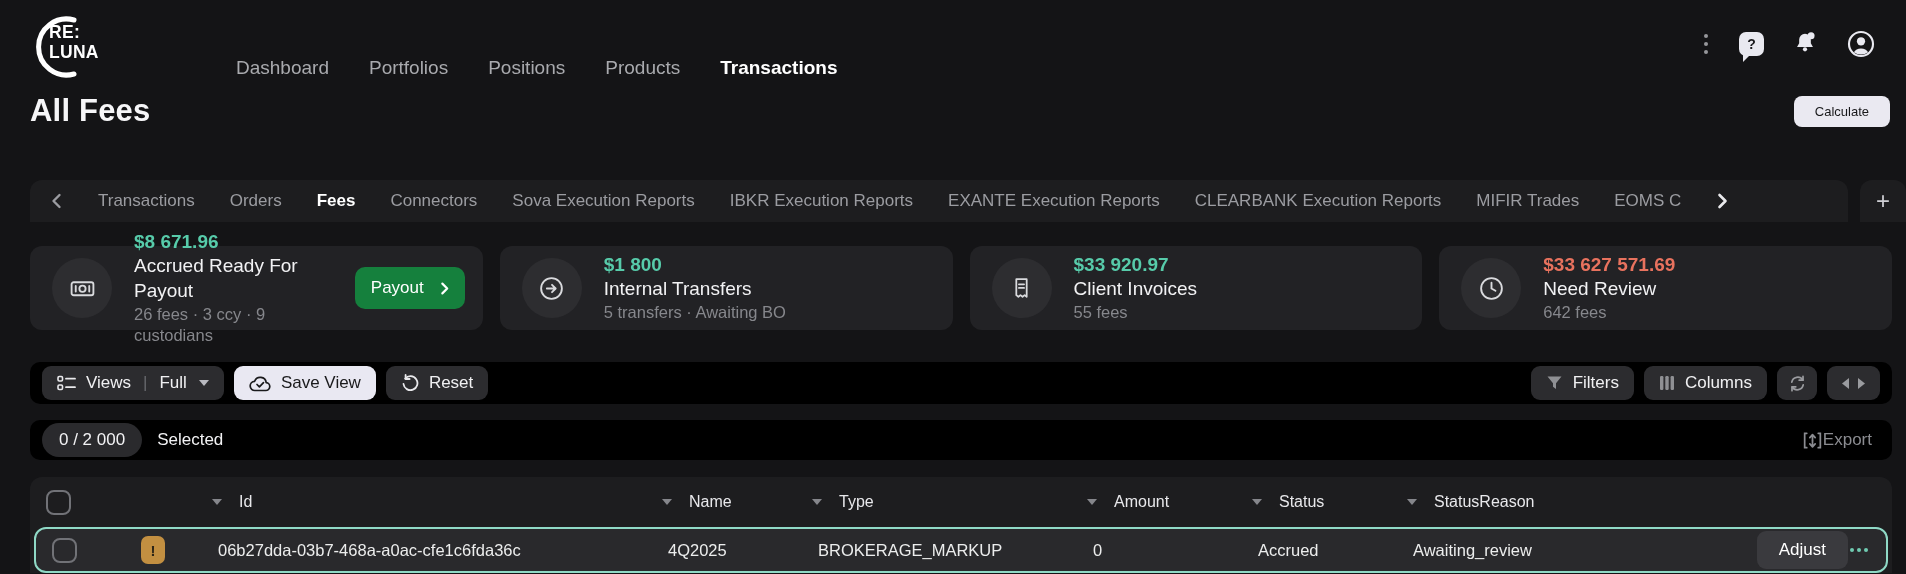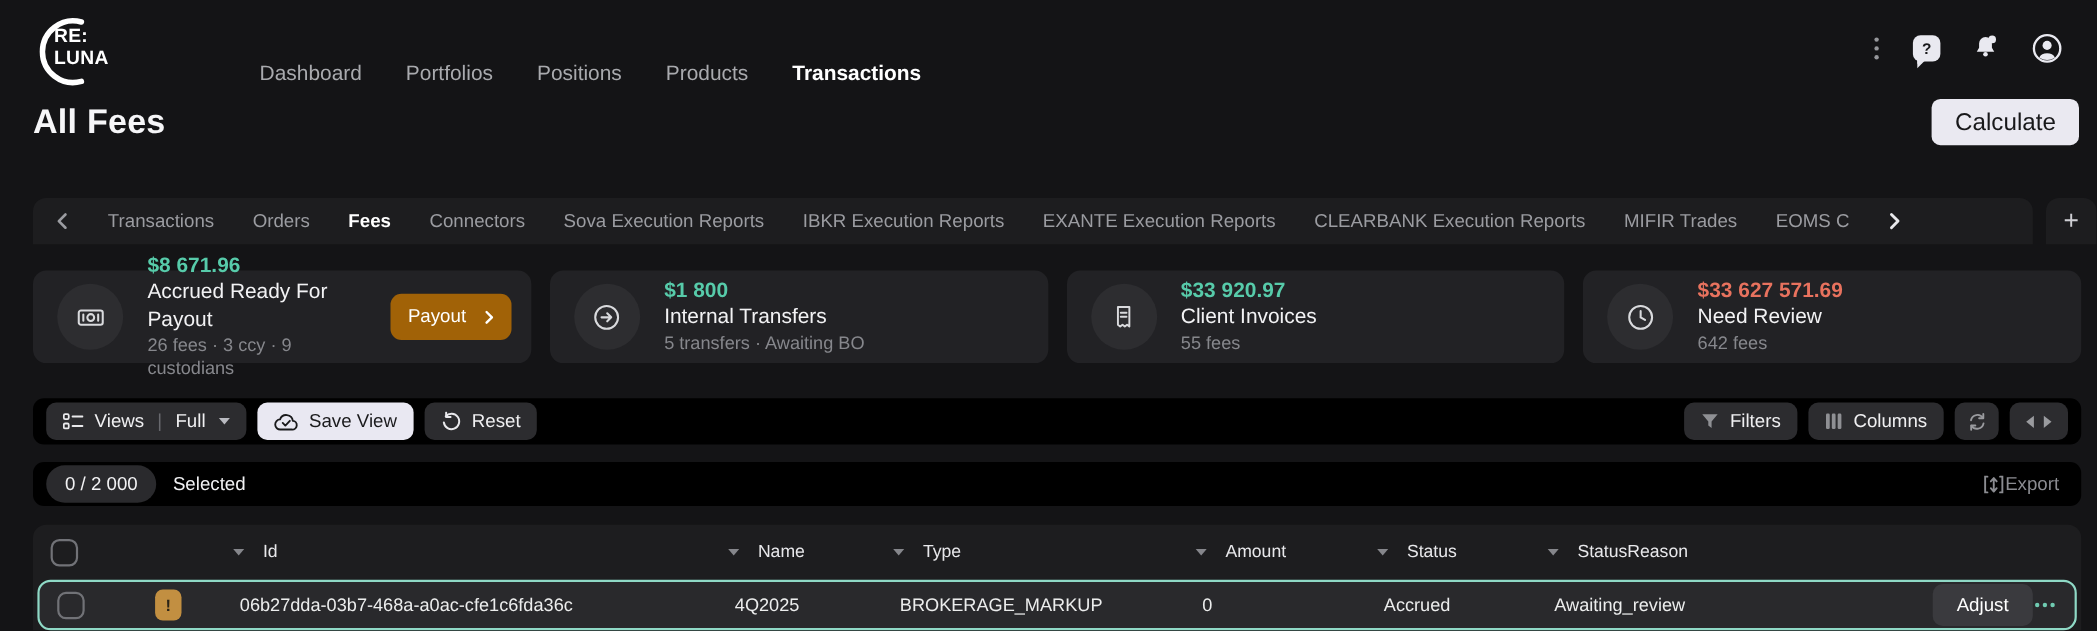--- a/index.html
+++ b/index.html
@@ -20,42 +20,42 @@
   .nav-actions { margin-left:auto; display:flex; align-items:center; gap:27px; }
   .kebab { display:flex; flex-direction:column; gap:4px; padding:4px; }
   .kebab i { width:4px; height:4px; border-radius:50%; background:#96979b; }
   .help-bubble { position:relative; width:25px; height:24px; background:#e9e9f0; border-radius:7px;
     display:flex; align-items:center; justify-content:center; color:#1a1a1c; font-weight:800; font-size:14px; }
   .help-bubble::after { content:""; position:absolute; left:4px; bottom:-6px;
     border:4px solid transparent; border-top-color:#e9e9f0; border-left-color:#e9e9f0; }
   
   .title-row { display:flex; align-items:center; justify-content:space-between; height:46px; padding:0 16px 0 30px; }
   .title-row h1 { font-size:31px; font-weight:700; letter-spacing:.2px; color:#f6f6f8; }
-  .calc-btn { background:#eae9f1; color:#18181a; font-size:22px; font-weight:500;
+  .calc-btn { background:#eae9f1; color:#18181a; font-size:13px; font-weight:500;
     padding:8px 21px; border:none; border-radius:8px; cursor:pointer; font-family:inherit; }
   
   .tabs-row { display:flex; align-items:flex-end; margin-top:46px; padding-left:30px; }
   .tabbar { flex:1; display:flex; align-items:center; gap:35px; background:#1d1d1f; height:42px;
     border-radius:12px 12px 0 0; padding:0 20px; white-space:nowrap; overflow:hidden; }
   .tabbar .tab { font-size:17px; color:#9b9ca1; cursor:pointer; }
   .tabbar .tab.active { color:#ffffff; font-weight:700; }
   .tab-chevron { display:flex; align-items:center; }
   .tab-add { width:46px; height:42px; margin-left:12px; background:#1d1d1f; border:none; border-radius:12px 12px 0 0;
     color:#cfcfd4; font-size:24px; font-weight:400; cursor:pointer; font-family:inherit; flex:0 0 auto; }
   
   .cards { display:flex; gap:17px; margin:24px 14px 0 30px; }
   .card { flex:1; height:84px; background:#222225; border-radius:12px; display:flex; align-items:center; padding:0 18px 0 22px; }
   .card-icon { width:60px; height:60px; border-radius:50%; background:#2d2d30; color:#d9dadd;
     display:flex; align-items:center; justify-content:center; flex:0 0 auto; }
   .card-text { margin-left:22px; line-height:1.3; }
   .card-amount { font-size:19px; font-weight:700; color:var(--teal,#57cbaa); }
   .card.salmon .card-amount { color:var(--salmon,#e8725e); }
   .card-label { font-size:19px; color:#f2f2f4; }
   .card-sub { font-size:16.5px; color:#86878c; }
-  .payout-btn { margin-left:26px; background:#a16207; border:none; color:#fff; font-size:17px;
+  .payout-btn { margin-left:26px; background:#15803d; border:none; color:#fff; font-size:17px;
     padding:11px 16px; border-radius:10px; display:flex; align-items:center; gap:16px; cursor:pointer; font-family:inherit; }
   
   .strip { display:flex; align-items:center; margin:0 14px 0 30px; background:#000000; border-radius:10px; }
   .toolbar { margin-top:32px; height:42px; padding:0 12px; gap:10px; }
   .btn { display:flex; align-items:center; gap:10px; height:34px; padding:0 15px; border:none; border-radius:9px;
     background:#2c2c2f; color:#f0f0f2; font-size:17px; cursor:pointer; font-family:inherit; }
   .btn .sep { color:#68696e; font-weight:300; padding:0 2px; }
   .btn-light { background:#e9e8f2; color:#1a1a1c; }
   .btn-square { width:40px; padding:0; justify-content:center; }
   .caret { width:0; height:0; border-left:5px solid transparent; border-right:5px solid transparent;

